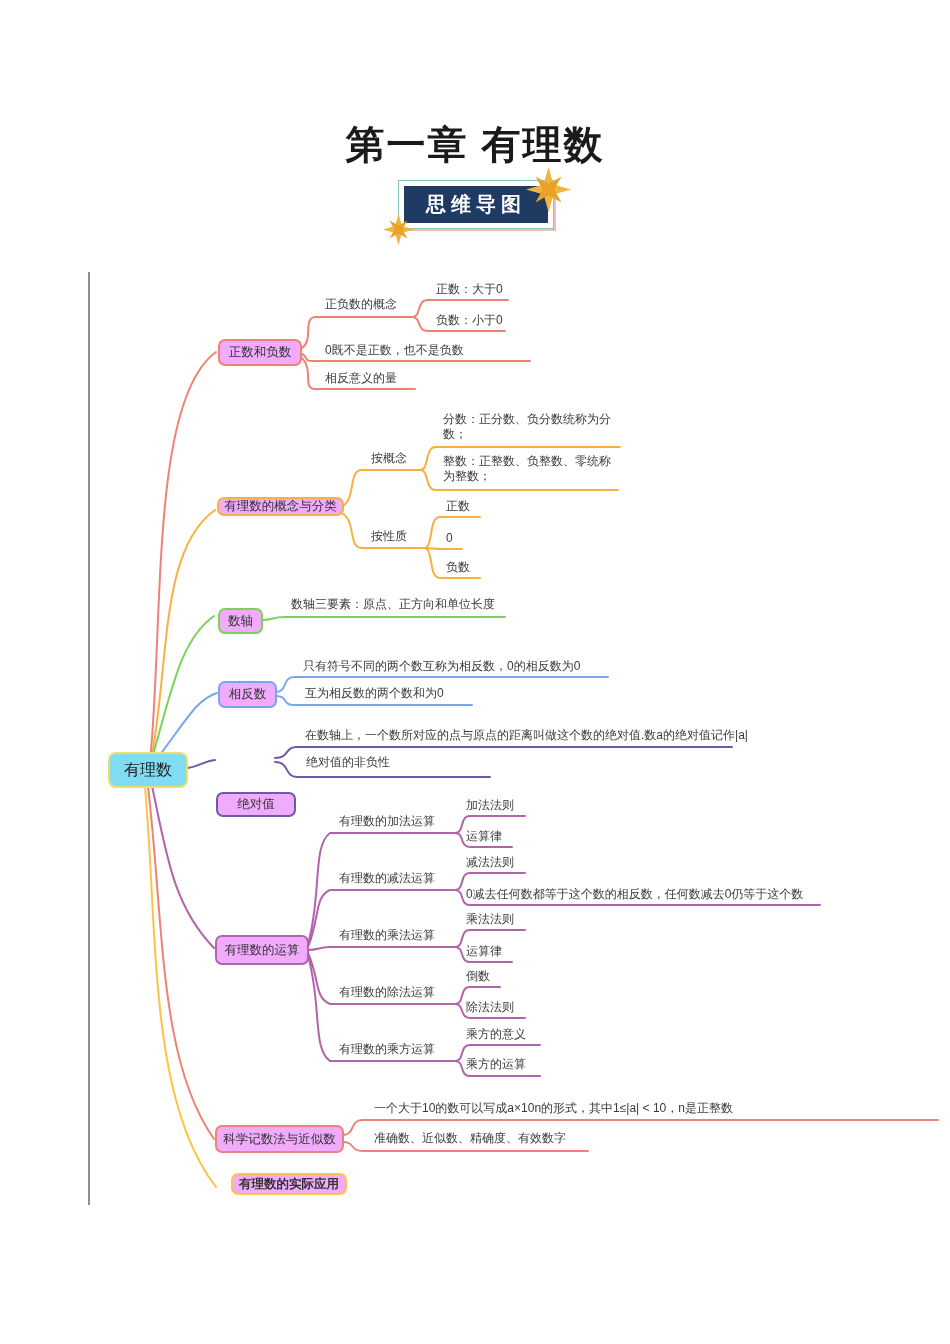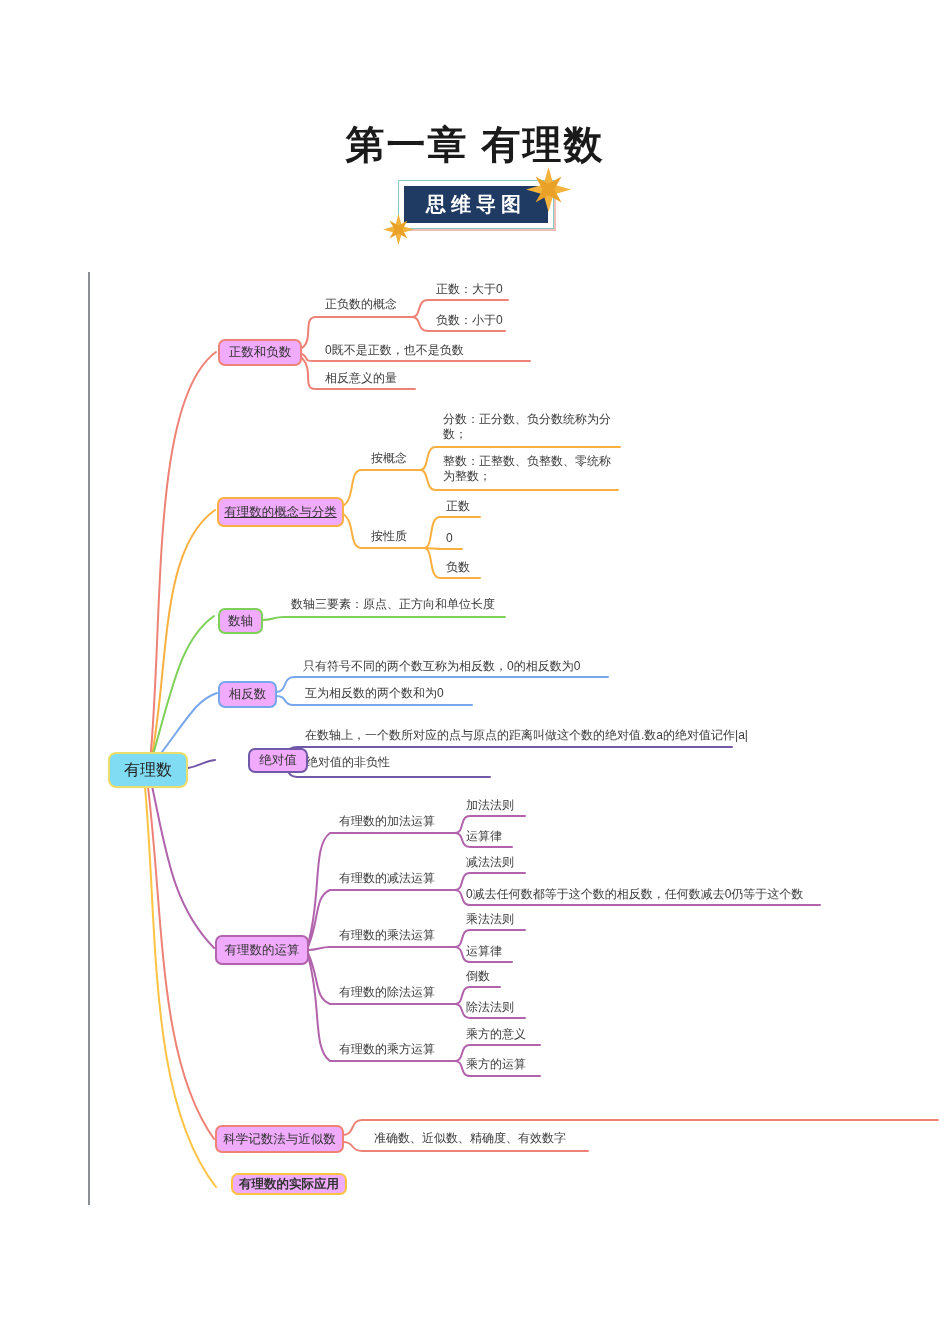--- a/index.html
+++ b/index.html
@@ -108,24 +108,24 @@
 
     <path d="M148,787 C164,920 158,1060 214,1139
              M343,1135 C355,1135 350,1120 362,1120 L938,1120
              M343,1142 C355,1142 350,1151 362,1151 L588,1151" stroke="#ee8276"></path>
 
     <path d="M145,787 C158,930 148,1100 216,1187" stroke="#fec342"></path>
   </svg>
 
   <div class="bx root" style="left:108px;top:752px;width:80px;height:36px;">有理数</div>
   <div class="bx bo-salmon" style="left:218px;top:339px;width:84px;height:27px;">正数和负数</div>
-  <div class="bx bo-orange" style="left:217px;top:497px;width:127px;height:30px;text-decoration:underline;">有理数的概念与分类</div>
+  <div class="bx bo-orange" style="left:217px;top:497px;width:127px;height:19px;">有理数的概念与分类</div>
   <div class="bx bo-green" style="left:218px;top:608px;width:45px;height:26px;">数轴</div>
   <div class="bx bo-blue" style="left:218px;top:681px;width:59px;height:27px;">相反数</div>
-  <div class="bx bo-violet" style="left:216px;top:748px;width:60px;height:25px;margin-left:32px;">绝对值</div>
+  <div class="bx bo-violet" style="left:216px;top:792px;width:80px;height:25px;">绝对值</div>
   <div class="bx bo-magenta" style="left:215px;top:935px;width:94px;height:30px;">有理数的运算</div>
   <div class="bx bo-salmon" style="left:215px;top:1125px;width:129px;height:28px;">科学记数法与近似数</div>
   <div class="bx bo-yellow" style="left:231px;top:1173px;width:116px;height:22px;font-weight:bold;">有理数的实际应用</div>
 
   <div class="t" style="left:325px;top:297px;">正负数的概念</div>
   <div class="t" style="left:436px;top:282px;">正数：大于0</div>
   <div class="t" style="left:436px;top:313px;">负数：小于0</div>
   <div class="t" style="left:325px;top:343px;">0既不是正数，也不是负数</div>
   <div class="t" style="left:325px;top:371px;">相反意义的量</div>
 
@@ -154,15 +154,16 @@
   <div class="t" style="left:339px;top:928px;">有理数的乘法运算</div>
   <div class="t" style="left:466px;top:912px;">乘法法则</div>
   <div class="t" style="left:466px;top:944px;">运算律</div>
   <div class="t" style="left:339px;top:985px;">有理数的除法运算</div>
   <div class="t" style="left:466px;top:969px;">倒数</div>
   <div class="t" style="left:466px;top:1000px;">除法法则</div>
   <div class="t" style="left:339px;top:1042px;">有理数的乘方运算</div>
   <div class="t" style="left:466px;top:1027px;">乘方的意义</div>
   <div class="t" style="left:466px;top:1058px;font-family:Liberation Mono, monospace;">乘方的运算</div>
 
+  <div class="t" style="left:374px;top:1101px;">一个大于10的数可以写成a×10n的形式，其中1≤|a| &lt; 10，n是正整数</div>
   <div class="t" style="left:374px;top:1131px;">准确数、近似数、精确度、有效数字</div>
 
 </div>
 
 </body></html>

